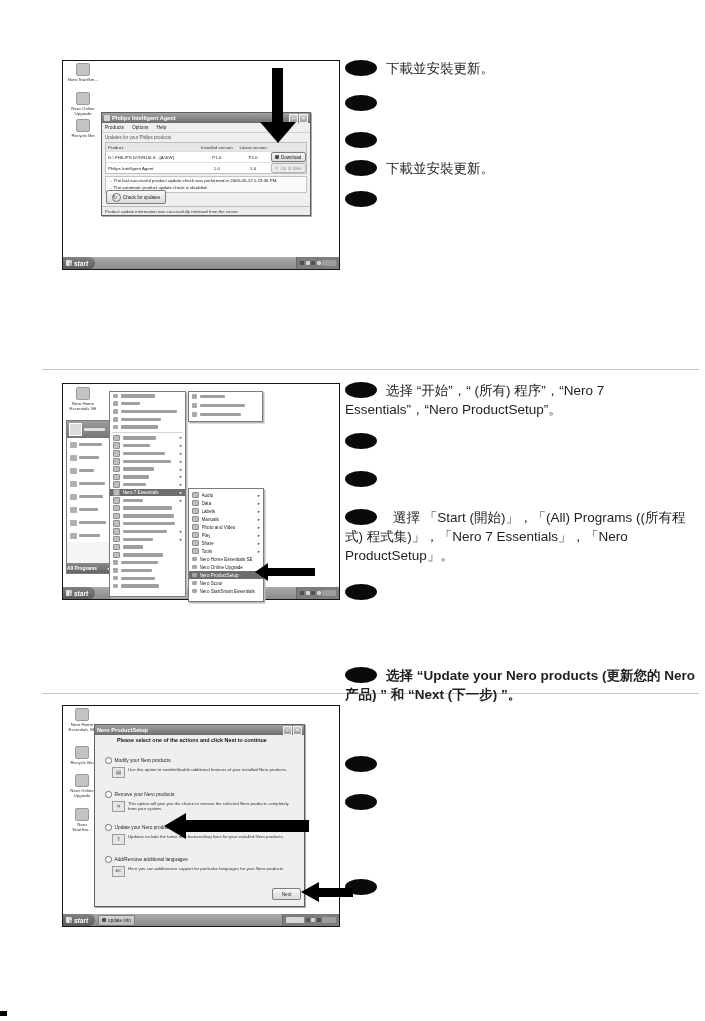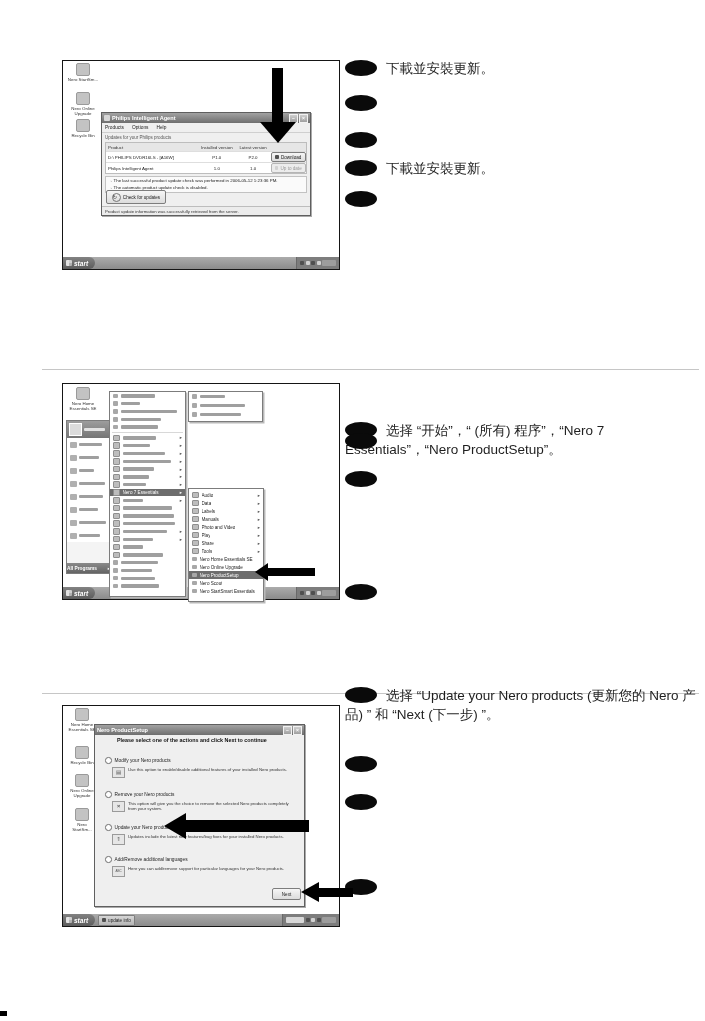--- a/index.html
+++ b/index.html
@@ -472,23 +472,24 @@
       <div class="tray">
         <span class="ti dk"></span>
         <span class="ti"></span>
         <span class="ti dk"></span>
         <span class="ti"></span>
         <span class="clock"></span>
       </div>
     </div>
   </div>
 
-  <div class="ip" style="top:381px;margin-top:40px;"><span class="blt"></span><span>选择 “开始”，“ (所有) 程序”，“Nero 7 Essentials”，“Nero ProductSetup”。</span></div>
+  <div class="ip" style="top:381px;"><span class="blt"></span><span>选择 “开始”，“ (所有) 程序”，“Nero 7 Essentials”，“Nero ProductSetup”。</span></div>
   <span class="blt alone" style="top:433px;"></span>
   <span class="blt alone" style="top:471px;"></span>
+  <div class="ip" style="top:508px;"><span class="blt" style="margin-right:16px;"></span><span>選擇 「Start (開始)」，「(All) Programs ((所有程式) 程式集)」，「Nero 7 Essentials」，「Nero ProductSetup」。</span></div>
   <span class="blt alone" style="top:584px;"></span>
 
   <div class="divider" style="top:693px;"></div>
 
   <div class="shot" style="top:705px;height:220px;">
     <div class="dwrap" style="left:1px;top:2px;">
       <div class="dicon"></div>
       <div class="dlabel">Nero Home
 Essentials SE</div>
     </div>
@@ -580,19 +581,19 @@
       <div class="tray">
         <span class="clock" style="background:#d8d8d8;width:18px;"></span>
         <span class="ti dk"></span>
         <span class="ti"></span>
         <span class="ti dk"></span>
         <span class="clock"></span>
       </div>
     </div>
   </div>
 
-  <div class="ip" style="top:686px;"><span class="blt"></span><span>选择 “Update your Nero products (更新您的 Nero 产品) ” 和 “Next (下一步) ”。</span></div>
+  <div class="ip" style="top:666px;font-weight:bold;"><span class="blt"></span><span>选择 “Update your Nero products (更新您的 Nero 产品) ” 和 “Next (下一步) ”。</span></div>
   <span class="blt alone" style="top:756px;"></span>
   <span class="blt alone" style="top:794px;"></span>
   <span class="blt alone" style="top:879px;"></span>
 
   <div class="corner-mark"></div>
 </div>
 
 </body></html>

